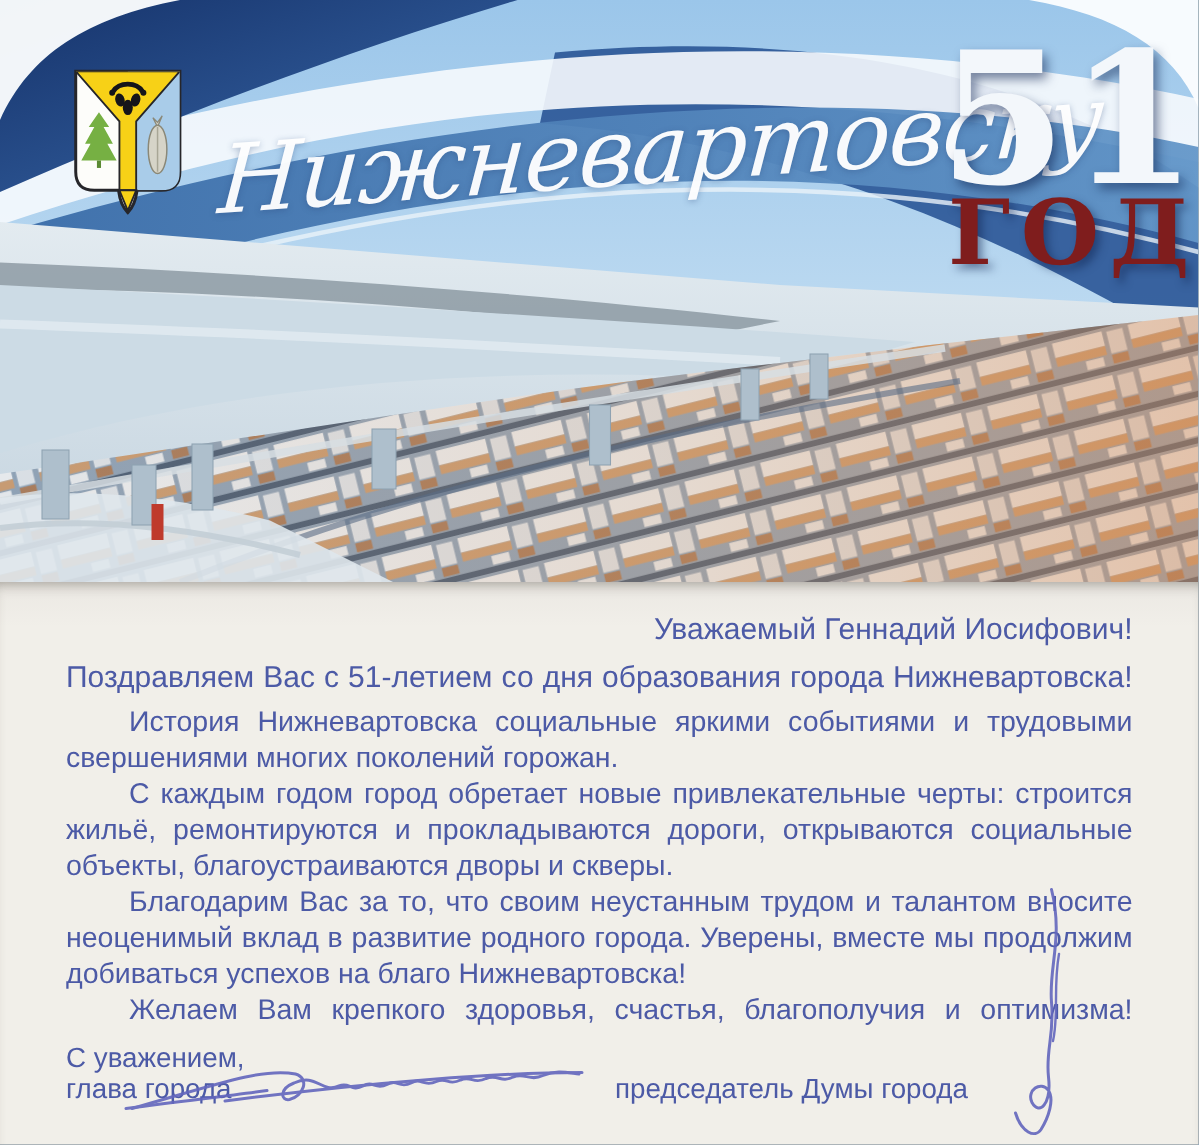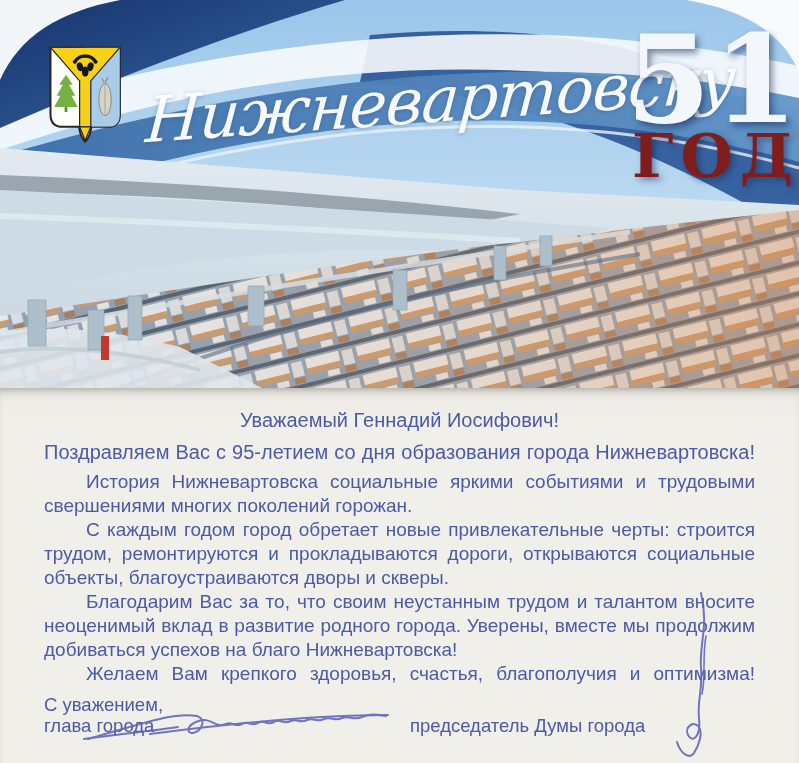--- a/index.html
+++ b/index.html
@@ -27,21 +27,21 @@
     font-family:"DejaVu Serif",serif;font-weight:bold;font-size:60px;line-height:1;
     color:#7f1d1d;text-shadow:3px 3px 6px rgba(15,35,80,.5);letter-spacing:7px;
   }
   
   .letter{
     position:relative;width:799px;height:375px;background:linear-gradient(#ebe8e3,#f1efe9 30px);
     box-shadow:inset 0 7px 9px -6px rgba(60,55,45,.45);
     padding:20px 44px 0 44px;box-sizing:border-box;
     color:#4c5aa6;
   }
-  .salutation{margin:0 0 8px 0;text-align:center;font-size:20px;line-height:24px;}
+  .salutation{margin:0 0 8px 0;text-align:right;font-size:20px;line-height:24px;}
   .congrats{margin:0 0 6px 0;font-size:20px;line-height:24px;text-align:justify;text-align-last:justify;}
   .para{margin:0;font-size:19px;line-height:24px;text-align:justify;text-indent:42px;}
   .wish{text-align-last:justify;}
   .sig-block{display:flex;margin-top:8px;font-size:18.5px;line-height:21px;justify-content:flex-end;}
   .sig-col.left{width:366px;flex:none;}
   .sig-col.right{flex:1;padding-top:21px;}
   .sig-line{white-space:nowrap;}
   .ink-overlay{position:absolute;inset:0;pointer-events:none;}
 </style>
 </head>
@@ -147,23 +147,23 @@
       </g>
     </svg>
 
     <div class="script-title">Нижневартовску</div>
     <div class="badge-51">51</div>
     <div class="badge-god">ГОД</div>
   </div>
 
   <div class="letter">
     <p class="salutation">Уважаемый Геннадий Иосифович!</p>
-    <p class="congrats">Поздравляем Вас с 95-летием со дня образования города Нижневартовска!</p>
+    <p class="congrats">Поздравляем Вас с 51-летием со дня образования города Нижневартовска!</p>
     <p class="para">История Нижневартовска социальные яркими событиями и трудовыми свершениями многих поколений горожан.</p>
-    <p class="para">С каждым годом город обретает новые привлекательные черты: строится трудом, ремонтируются и прокладываются дороги, открываются социальные объекты, благоустраиваются дворы и скверы.</p>
+    <p class="para">С каждым годом город обретает новые привлекательные черты: строится жильё, ремонтируются и прокладываются дороги, открываются социальные объекты, благоустраиваются дворы и скверы.</p>
     <p class="para">Благодарим Вас за то, что своим неустанным трудом и талантом вносите неоценимый вклад в развитие родного города. Уверены, вместе мы продолжим добиваться успехов на благо Нижневартовска!</p>
     <p class="para wish">Желаем Вам крепкого здоровья, счастья, благополучия и оптимизма!</p>
 
     <div class="sig-block">
       <div class="sig-col left">
         <div class="sig-line">С уважением,</div>
         <div class="sig-line">глава города</div>
       </div>
       <div class="sig-col right">
         <div class="sig-line">председатель Думы города</div>

